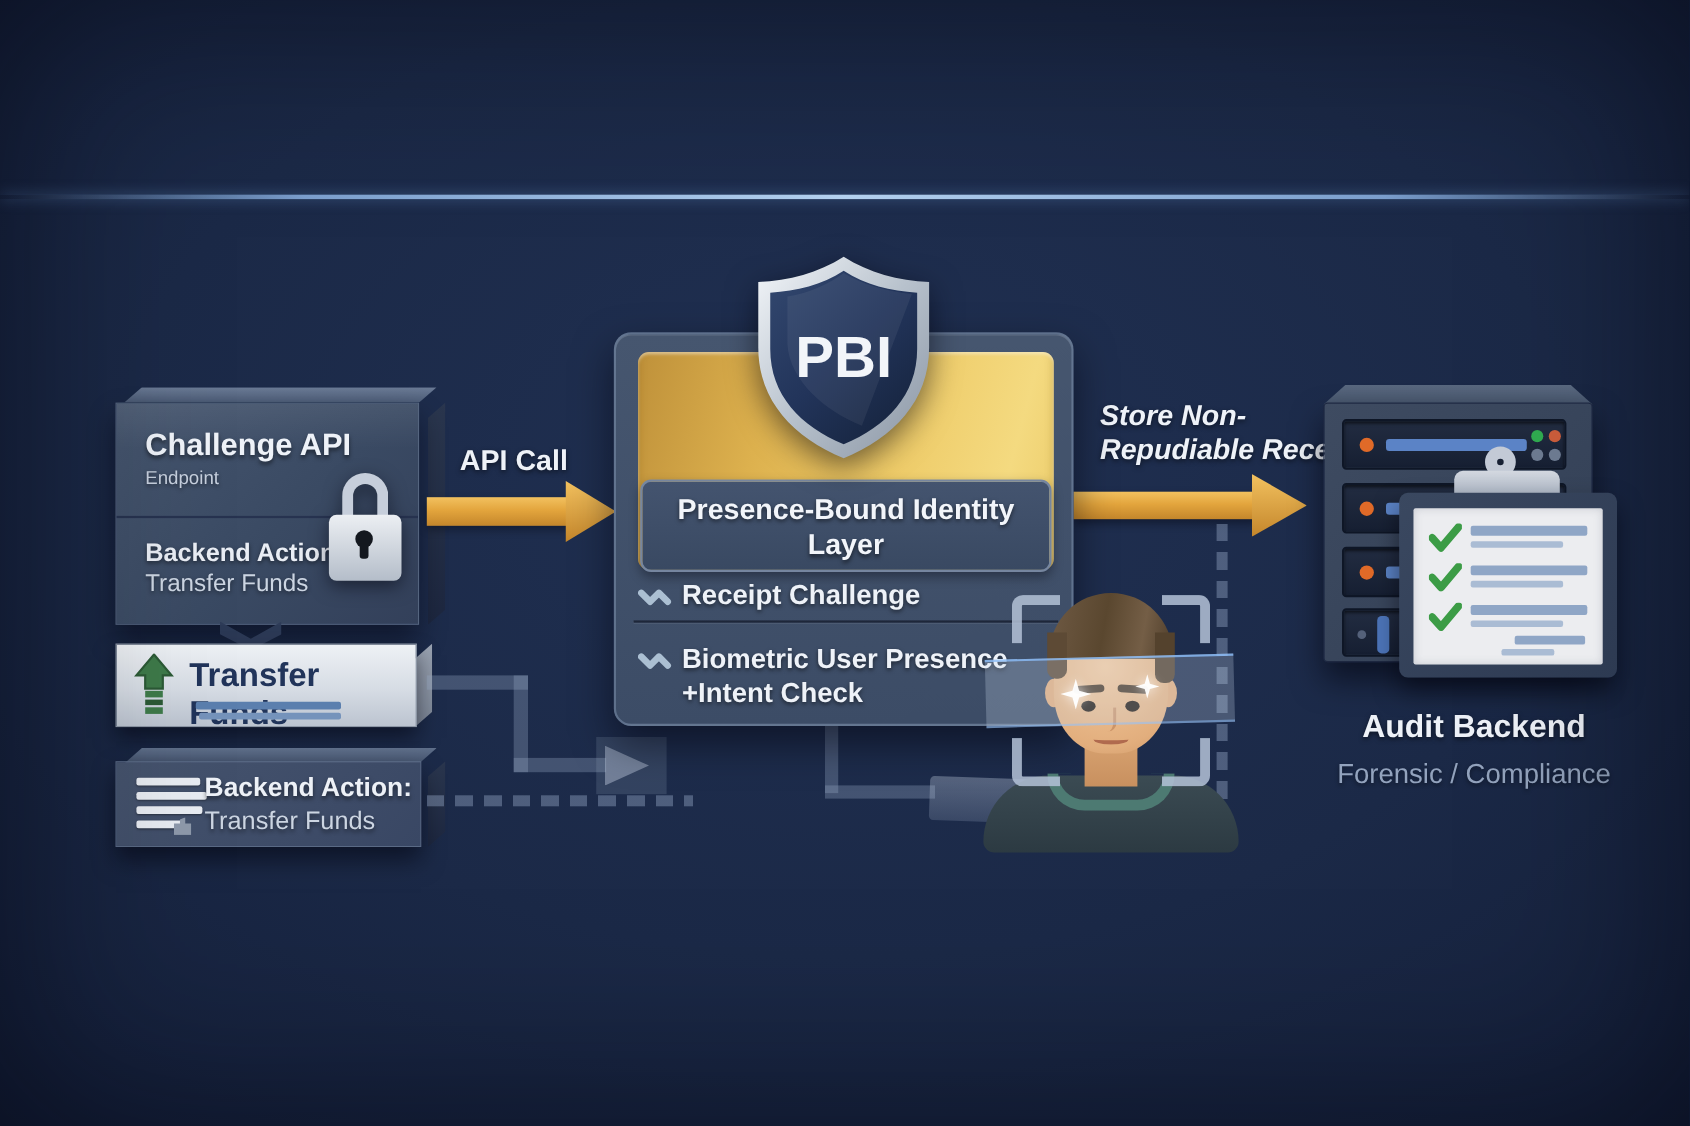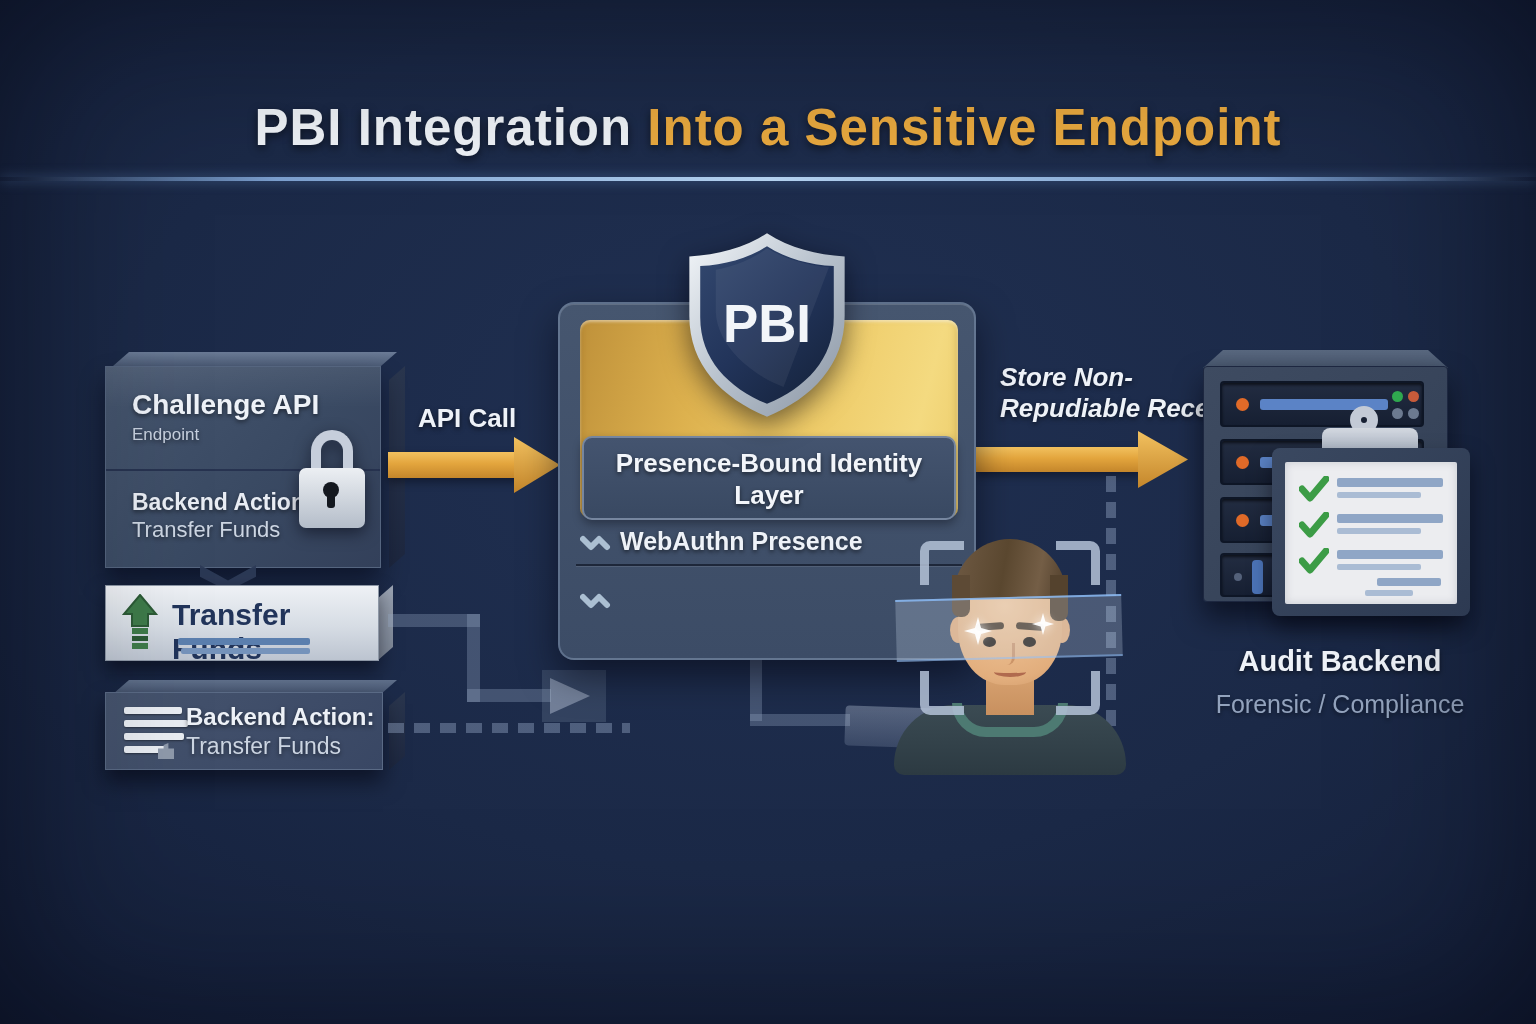--- a/index.html
+++ b/index.html
@@ -188,21 +188,20 @@
   .audit-title{position:absolute;left:1195px;top:645px;width:290px;text-align:center;
     font-size:29px;font-weight:bold;color:#eef2f8;text-shadow:0 2px 5px rgba(0,0,0,.55);}
   .audit-sub{position:absolute;left:1185px;top:690px;width:310px;text-align:center;
     font-size:25px;color:#93a3bd;text-shadow:0 2px 4px rgba(0,0,0,.45);}
 </style>
 </head>
 <body>
 
 <div id="canvas">
 
-  <div class="title"><span>PBI Integration </span><span class="gold">Into a Sensitive Endpoint</span></div>
   <div class="title-underline"></div>
 
   <div class="conn" style="left:388px;top:614px;width:92px;height:13px;"></div>
   <div class="conn" style="left:467px;top:614px;width:13px;height:88px;"></div>
   <div class="conn" style="left:467px;top:689px;width:84px;height:13px;"></div>
   <div class="conn-arrow-block"></div>
   <div class="conn-dash-h" style="left:388px;top:723px;width:242px;"></div>
   <div class="conn" style="left:750px;top:659px;width:12px;height:62px;"></div>
   <div class="conn" style="left:750px;top:714px;width:100px;height:12px;"></div>
   <div class="conn-band"></div>
@@ -267,26 +266,30 @@
   <div class="pbi-panel">
     <div class="gold-panel"></div>
     <div class="layer-box">
       <div>Presence-Bound Identity</div>
       <div>Layer</div>
     </div>
 
     <svg class="chevron-icon" style="top:228px;" viewBox="0 0 32 22">
       <path d="M3 7 L11 15 L19 7 L27 15" fill="none" stroke="#abbfd2" stroke-width="6" stroke-linecap="round" stroke-linejoin="round"></path>
     </svg>
-    <div class="panel-item" style="top:222px;">WebAuthn Presence</div>
+    <div class="panel-item" style="top:222px;">Receipt Challenge</div>
     <div class="item-divider"></div>
 
     <svg class="chevron-icon" style="top:286px;" viewBox="0 0 32 22">
       <path d="M3 7 L11 15 L19 7 L27 15" fill="none" stroke="#abbfd2" stroke-width="6" stroke-linecap="round" stroke-linejoin="round"></path>
     </svg>
+    <div class="panel-item" style="top:280px;">
+      <div>Biometric User Presence</div>
+      <div>+Intent Check</div>
+    </div>
 
     <svg class="shield" viewBox="0 0 200 230">
       <defs>
         <linearGradient id="silver" x1="0" y1="0" x2="1" y2="1">
           <stop offset="0" stop-color="#f4f7fa"></stop>
             <stop offset="0.5" stop-color="#b7c1cc"></stop>
             <stop offset="1" stop-color="#8a95a4"></stop>
         </linearGradient>
         <linearGradient id="navy" x1="0" y1="0" x2="0.8" y2="1">
           <stop offset="0" stop-color="#33486f"></stop>

